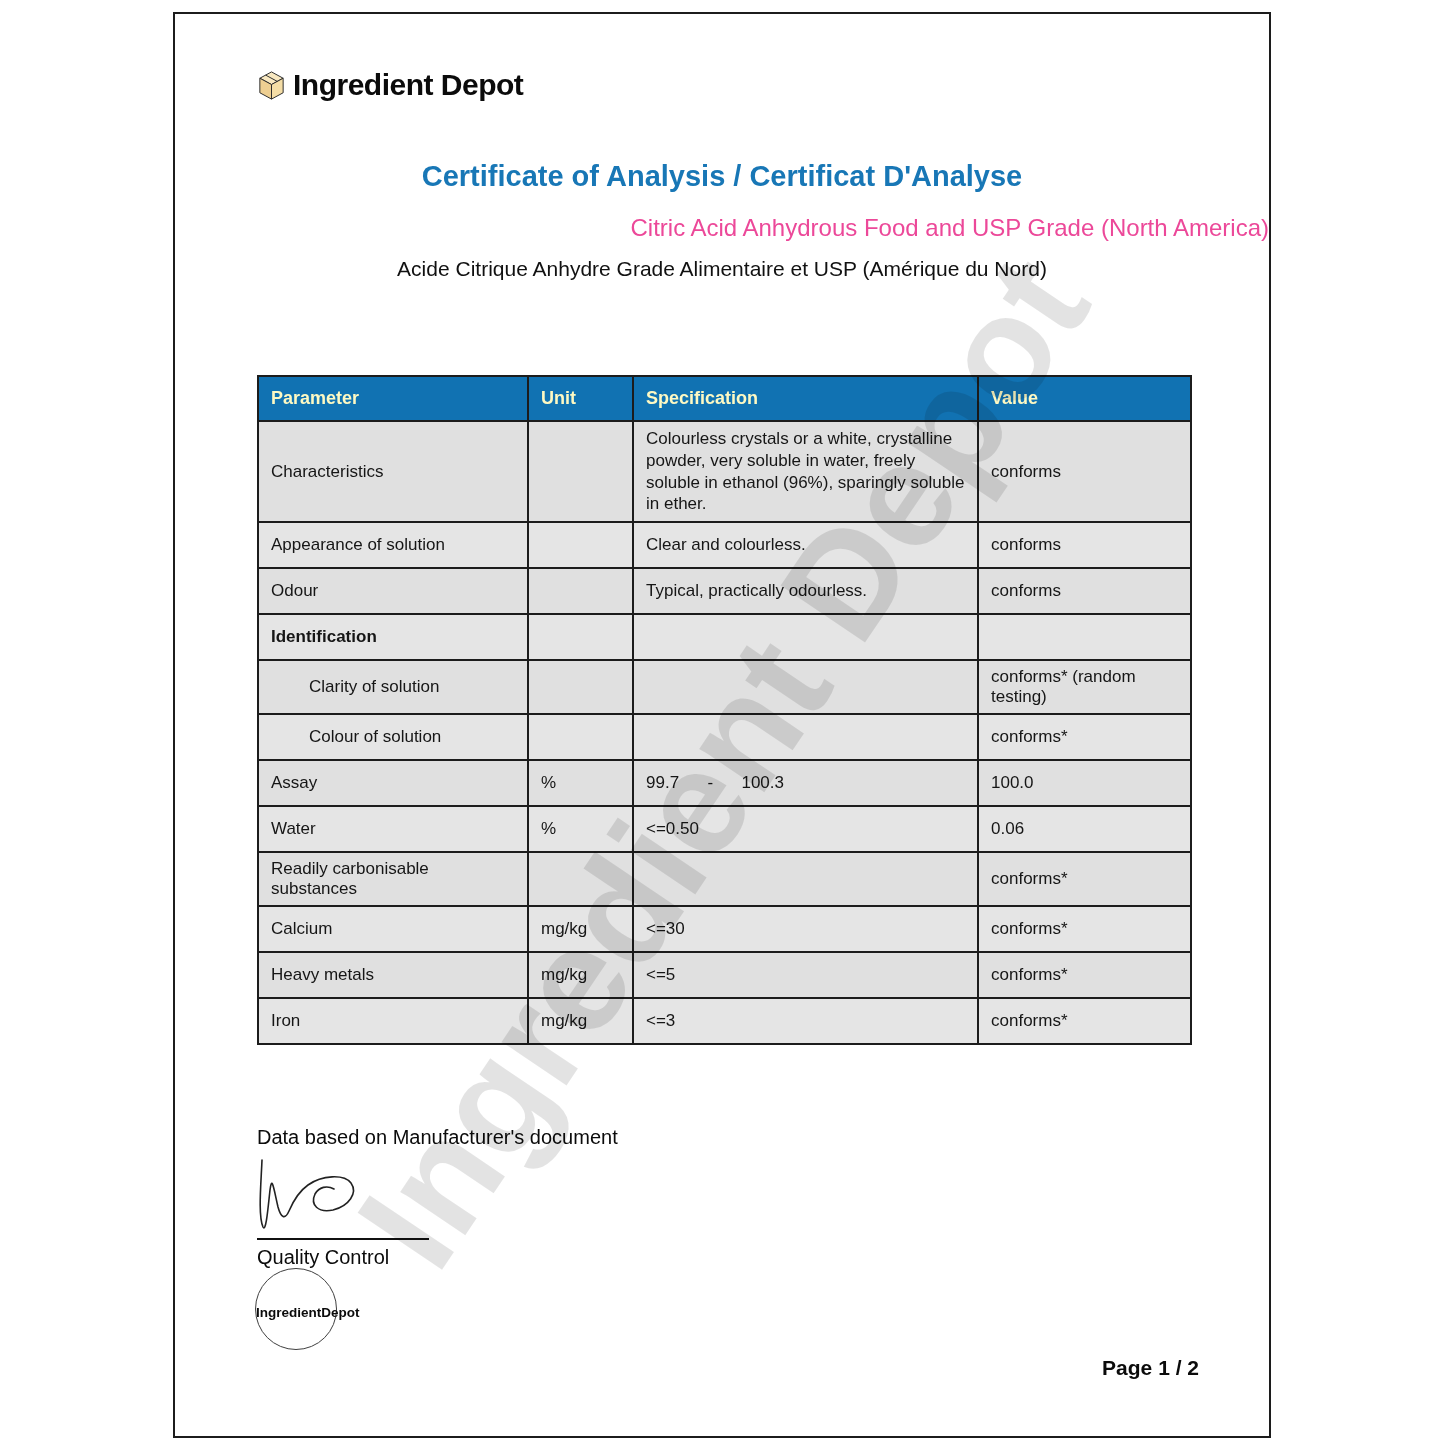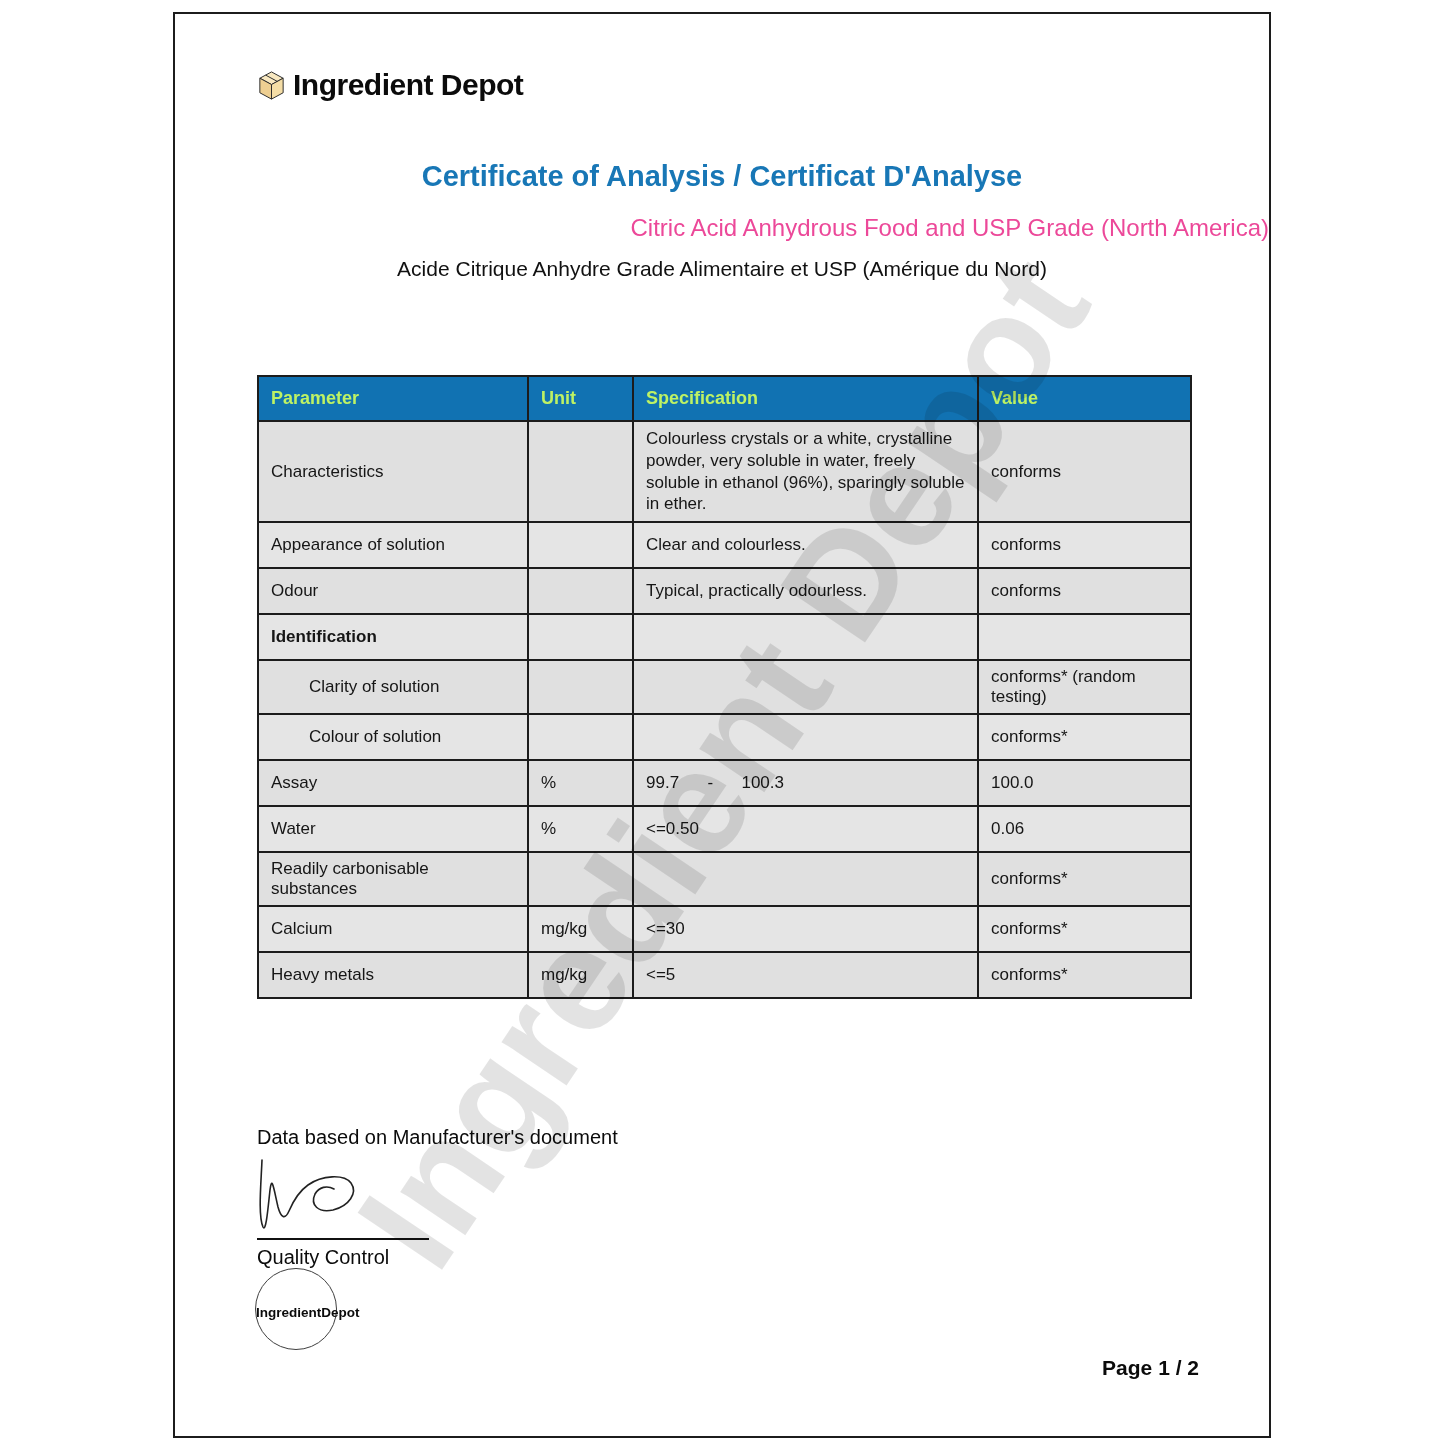--- a/index.html
+++ b/index.html
@@ -24,21 +24,21 @@
 
   .doc-title{position:absolute;left:0;top:146px;width:100%;text-align:center;
     font-size:29px;font-weight:bold;color:var(--accent);}
   .product-en{position:absolute;left:0;top:200px;width:100%;text-align:right;
     font-size:24px;font-weight:normal;color:#ec4899;}
   .product-fr{position:absolute;left:0;top:243px;width:100%;text-align:center;
     font-size:21px;color:#111;}
 
   table.coa{position:absolute;left:82px;top:361px;width:933px;
     border-collapse:collapse;table-layout:fixed;font-size:17px;}
-  table.coa th{background:var(--header-bg);color:#bef264;font-size:18px;font-weight:bold;
+  table.coa th{background:var(--header-bg);color:#fef9c3;font-size:18px;font-weight:bold;
     text-align:left;padding:6px 12px;border:2px solid var(--border);}
   table.coa thead tr{height:45px;}
   table.coa tbody tr{height:46px;}
   table.coa td{border:2px solid var(--border);padding:6px 12px;vertical-align:middle;
     color:#161616;background:#e5e5e5;}
   table.coa tr.shaded td{background:var(--shade);}
   table.coa td.spec{white-space:pre-wrap;line-height:1.28;margin-left:40px;}
   table.coa td.bold{font-weight:bold;}
   table.coa td.indent{padding-left:50px;}
 
@@ -155,20 +155,26 @@
             <td>mg/kg</td>
             <td class="spec">&lt;=30</td>
             <td>conforms*</td>
           </tr>
           <tr class="shaded">
             <td>Heavy metals</td>
             <td>mg/kg</td>
             <td class="spec">&lt;=5</td>
             <td>conforms*</td>
           </tr>
+          <tr>
+            <td>Iron</td>
+            <td>mg/kg</td>
+            <td class="spec">&lt;=3</td>
+            <td>conforms*</td>
+          </tr>
         </tbody>
     </table>
 
     <div class="note">Data based on Manufacturer's document</div>
 
     <svg class="signature" width="175" height="80" viewBox="0 0 175 80">
       <path d="M7,4 C6,28 3,60 8,71 C11,77 13,52 15,34 C17,18 19,34 23,51 C26,62 30,64 34,55
                C37,48 43,36 53,29 C67,19 89,18 96,27 C103,37 94,50 78,54 C63,57 55,49 60,38
                C64,31 72,29 79,33" fill="none" stroke="#222" stroke-width="1.6" stroke-linecap="round"></path>
     </svg>

